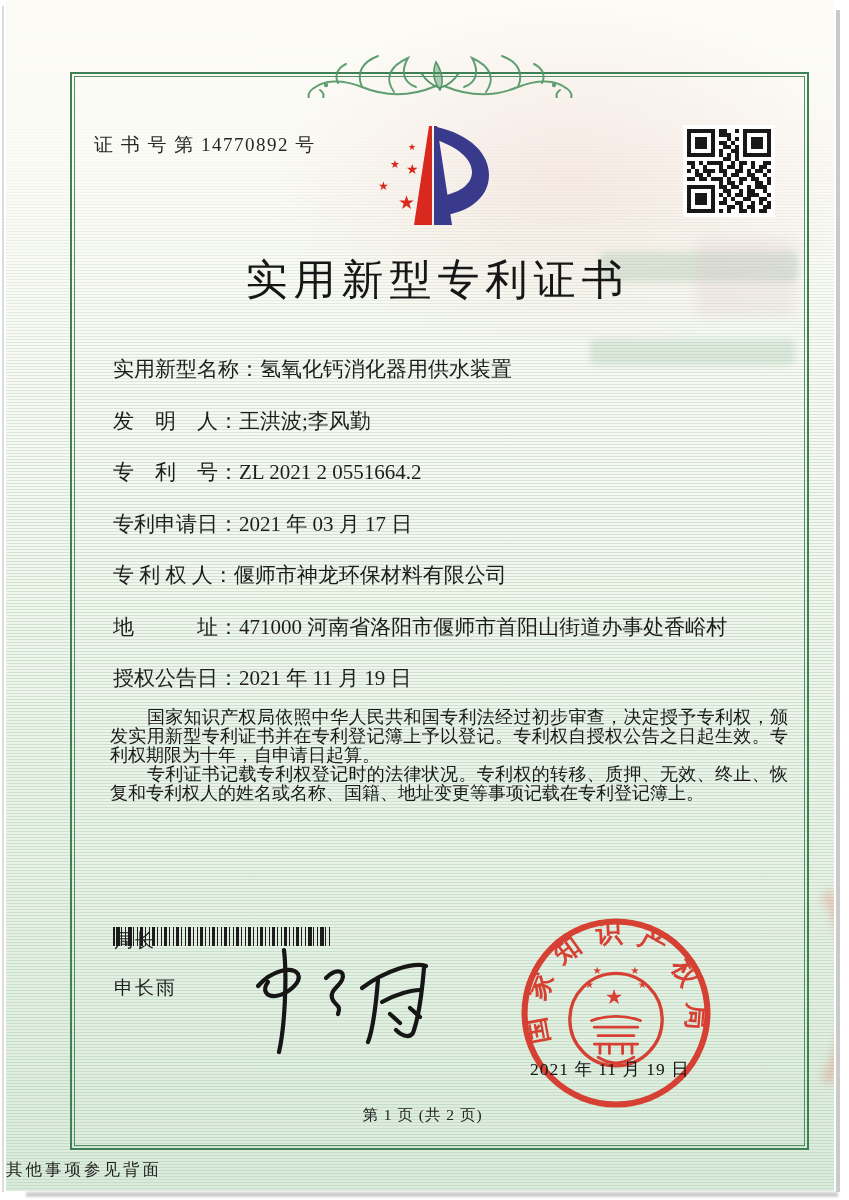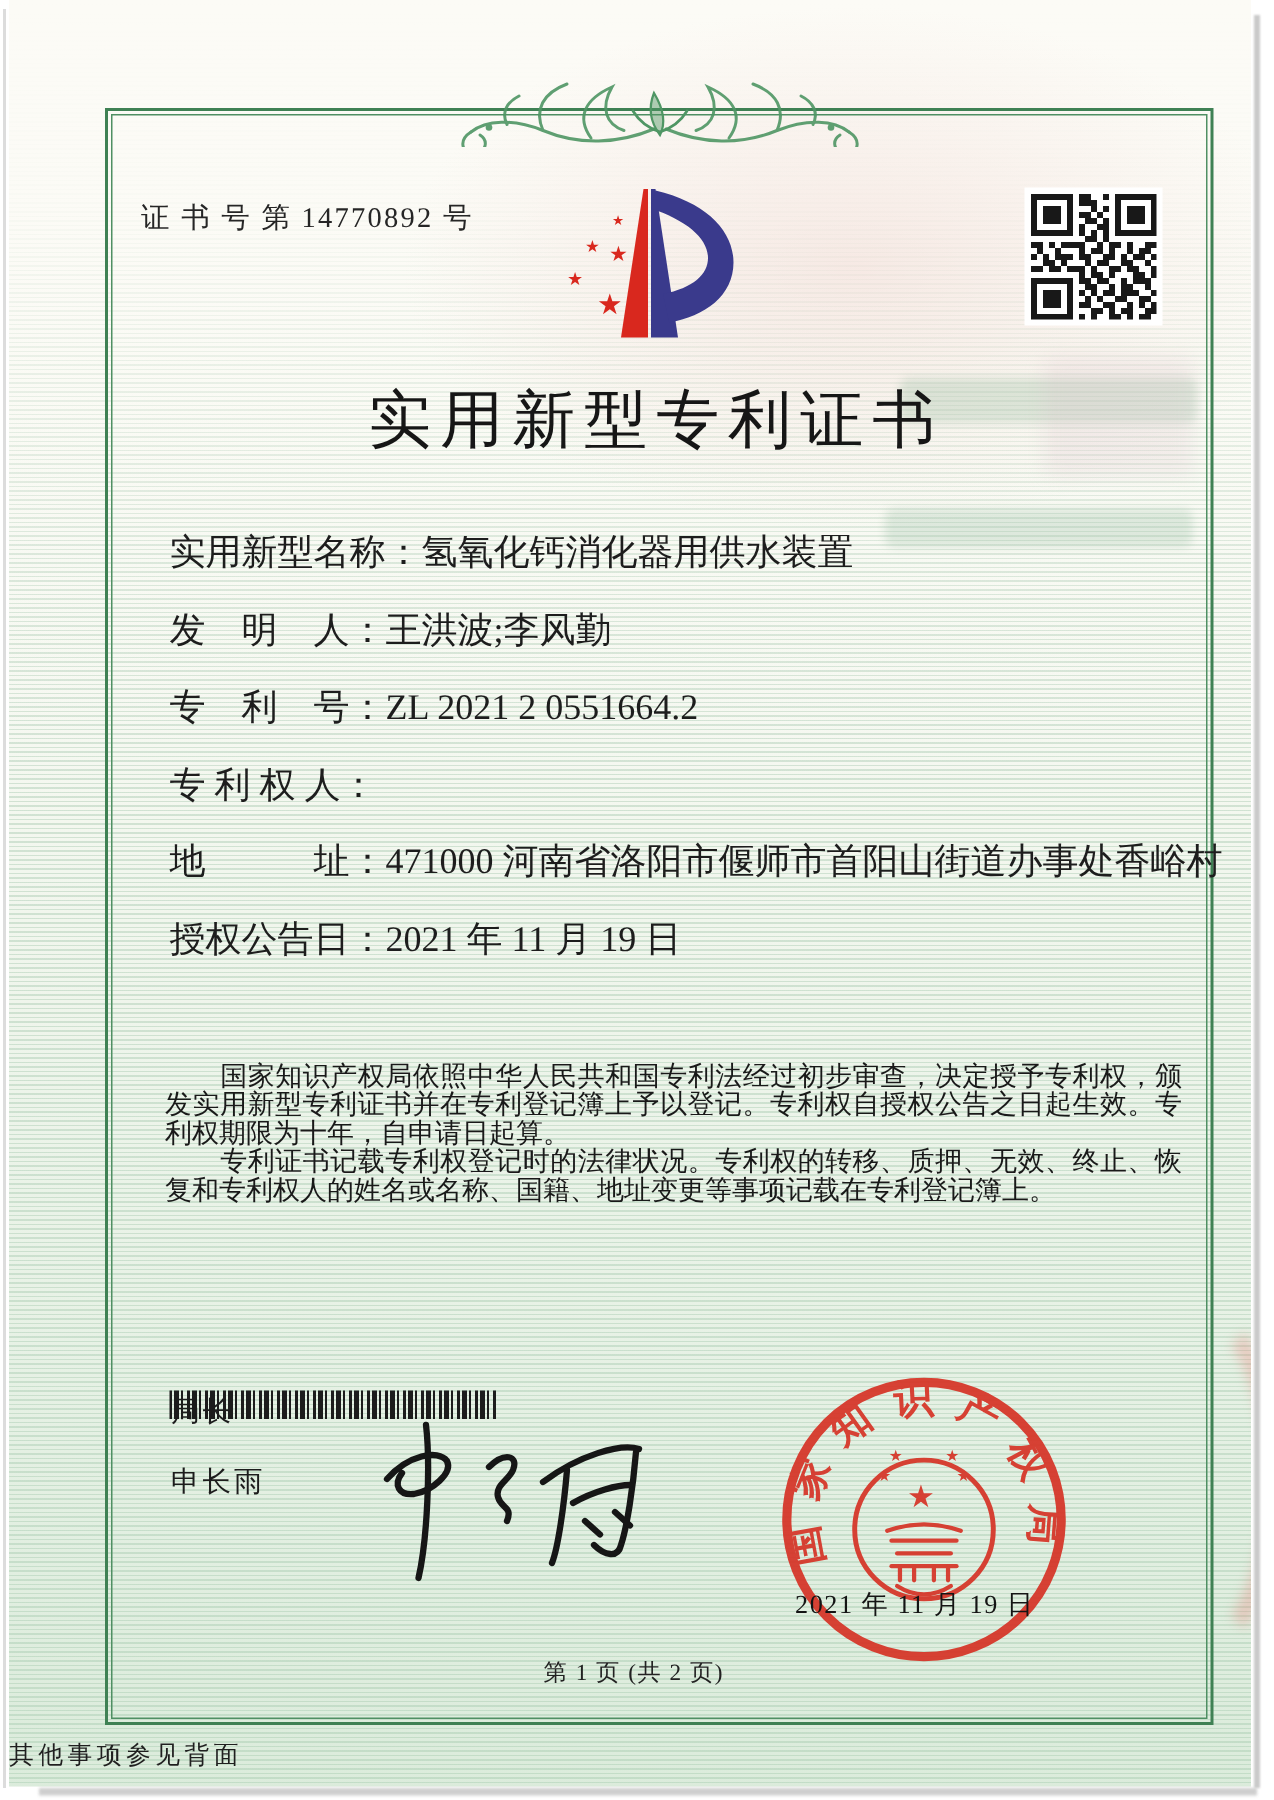--- a/index.html
+++ b/index.html
@@ -34,21 +34,21 @@
   .border-frame::after { content:""; position:absolute; inset:2px; border:1.2px solid #4f8f63; }
 
   .ornament { position:absolute; left:292px; top:40px; }
 
   .cert-no { position:absolute; left:88px; top:132px; font-size:19px; letter-spacing:1.5px; color:#262626; }
   .logo { position:absolute; left:371px; top:124px; }
   .qr { position:absolute; left:677px; top:125px; width:92px; height:92px; background:#fff; display:flex; align-items:center; justify-content:center; }
 
   .title { position:absolute; left:64px; top:252px; width:735px; text-align:center; font-size:42px; font-weight:normal; letter-spacing:6px; color:#161616; }
 
-  .fields { position:absolute; left:107px; top:357px; width:662px; display:flex; flex-direction:column; gap:26.5px; font-size:24px; color:#1d1d1d; }
+  .fields { position:absolute; left:107px; top:357px; width:662px; display:flex; flex-direction:column; gap:26.5px; font-size:21px; color:#1d1d1d; }
   .frow { display:flex; line-height:25px; white-space:nowrap; }
   .flabel { flex:0 0 108px; }
   .pair1 { flex:0 0 339px; display:flex; }
   .pair2 { display:flex; }
 
   .paras { position:absolute; left:104px; top:708px; width:678px; font-size:18px; line-height:19px; color:#191919; text-align:justify; }
   .paras p { margin:0; text-indent:2.05em; }
 
   .barcode { position:absolute; left:107px; top:927px; width:219px; height:19px;
     background:repeating-linear-gradient(90deg,
@@ -363,21 +363,26 @@
     </div>
     <div class="frow">
       <span class="flabel">发　明　人：</span>
       <span class="fvalue">王洪波;李风勤</span>
     </div>
     <div class="frow">
       <span class="flabel">专　利　号：</span>
       <span class="fvalue">ZL 2021 2 0551664.2</span>
     </div>
     <div class="frow">
+      <span class="flabel">专利申请日：</span>
+      <span class="fvalue">2021 年 03 月 17 日</span>
+    </div>
+    <div class="frow">
       <span class="flabel">专 利 权 人：</span>
+      <span class="fvalue">偃师市神龙环保材料有限公司</span>
     </div>
     <div class="frow">
       <span class="flabel">地　　　址：</span>
       <span class="fvalue">471000 河南省洛阳市偃师市首阳山街道办事处香峪村</span>
     </div>
     <div class="frow">
       <span class="pair1">
         <span class="flabel">授权公告日：</span>
         <span class="fvalue">2021 年 11 月 19 日</span>
       </span>

